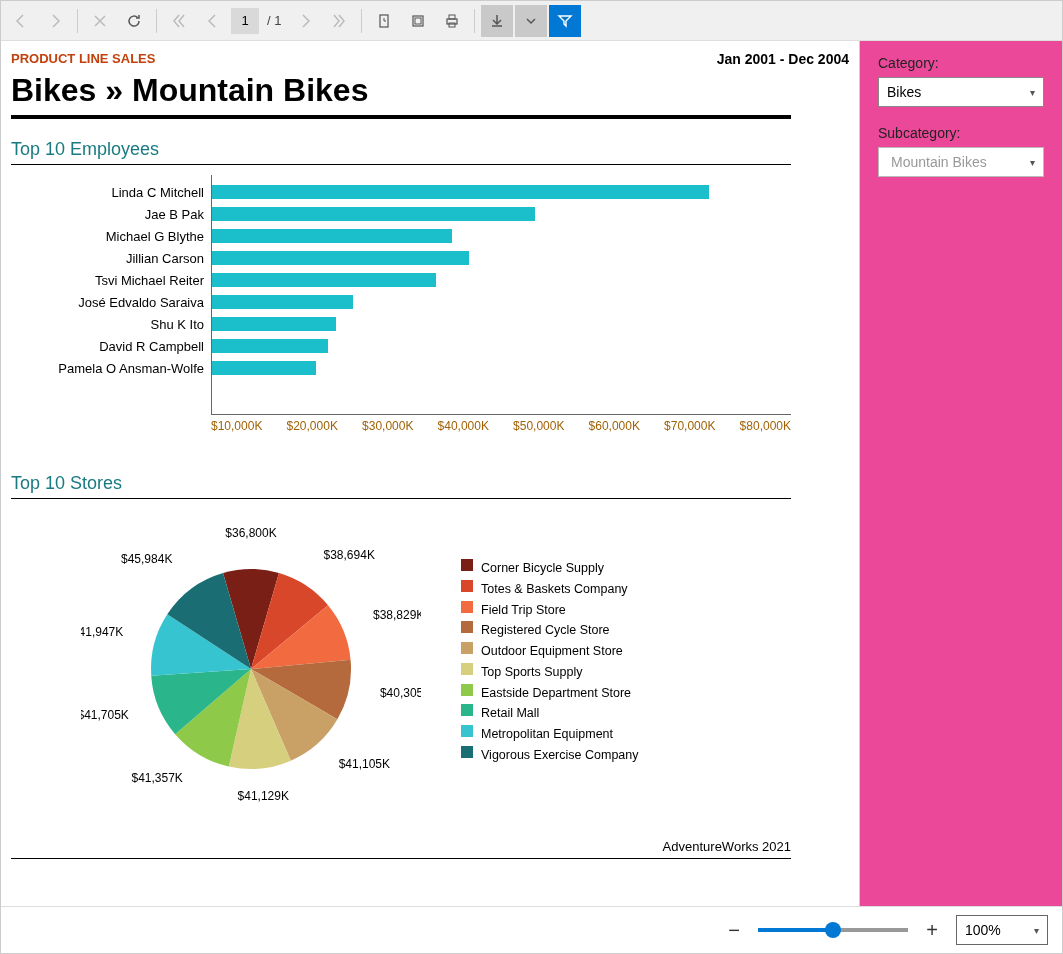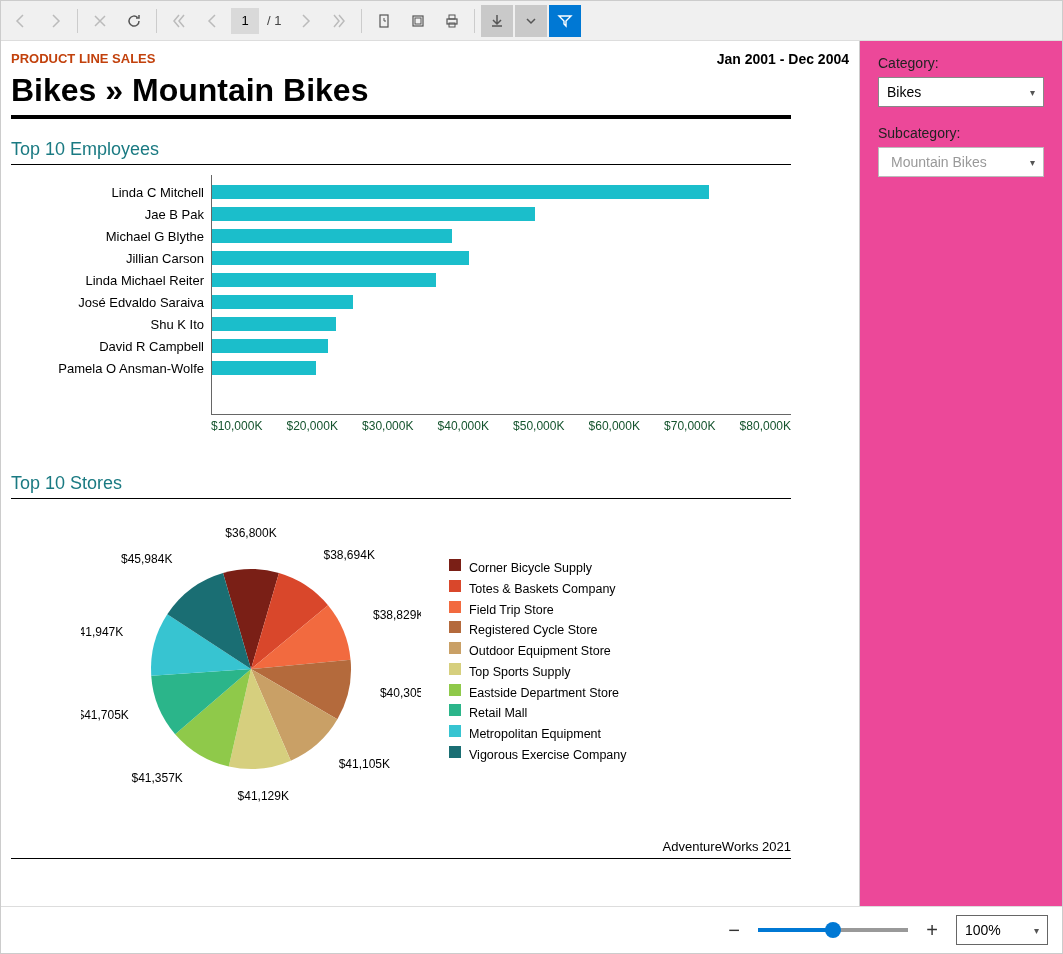--- a/index.html
+++ b/index.html
@@ -36,25 +36,25 @@
 .hr-thick { height:4px; background:#000; margin:6px 0 20px 0; width:780px;}
 .section-title { color:#1a7a82; font-size:18px; margin-bottom:4px;}
 .section-rule { height:1px; background:#000; width:780px; margin-bottom:10px;}
 
 
 .barchart { width:780px; margin-left:30px; }
 .bar-grid { position:relative; height:240px; border-left:1px solid #666; border-bottom:1px solid #666; margin-left:170px; width:580px;}
 .bar-row { display:flex; align-items:center; height:22px; }
 .bar-label { width:170px; text-align:right; padding-right:8px; font-size:13px; white-space:nowrap;}
 .bar-rect { height:14px; background:#1bbecb; }
-.bar-axis { display:flex; margin-left:170px; width:580px; justify-content:space-between; margin-top:4px; font-size:12px; color:#14532d;}
+.bar-axis { display:flex; margin-left:170px; width:580px; justify-content:space-between; margin-top:4px; font-size:12px; color:#a16207;}
 .bar-rows { position:absolute; top:6px; left:-170px; width:750px;}
 
 
-.pie-wrap { display:flex; width:780px; margin-top:20px; margin-left:70px; gap:28px; align-items:flex-start;}
+.pie-wrap { display:flex; width:780px; margin-top:20px; margin-left:70px; gap:40px; align-items:flex-start;}
 .pie-svg { width:340px; height:300px; }
 .pie-legend { margin-top:40px; font-size:12.5px; line-height:1.5;}
 .pie-legend .li { display:flex; align-items:flex-start; gap:8px; margin-bottom:2px;}
 .pie-legend .sw { width:12px; height:12px; }
 
 .footer-text { text-align:right; width:780px; font-size:13px; margin-top:20px;}
 .footer-rule { height:1px; background:#000; width:780px; margin-top:4px;}
 
 
 .zoombar { height:46px; display:flex; align-items:center; justify-content:flex-end; padding:0 14px; gap:12px; background:#fff;}
@@ -182,21 +182,21 @@
               </div>
               <div class="bar-row">
                 <div class="bar-label">Michael G Blythe</div>
                 <div class="bar-rect" style="width: 240.286px;"></div>
               </div>
               <div class="bar-row">
                 <div class="bar-label">Jillian  Carson</div>
                 <div class="bar-rect" style="width: 256.857px;"></div>
               </div>
               <div class="bar-row">
-                <div class="bar-label">Linda Michael Reiter</div>
+                <div class="bar-label">Tsvi Michael Reiter</div>
                 <div class="bar-rect" style="width: 223.714px;"></div>
               </div>
               <div class="bar-row">
                 <div class="bar-label">José Edvaldo Saraiva</div>
                 <div class="bar-rect" style="width: 140.857px;"></div>
               </div>
               <div class="bar-row">
                 <div class="bar-label">Shu K Ito</div>
                 <div class="bar-rect" style="width: 124.286px;"></div>
               </div>

